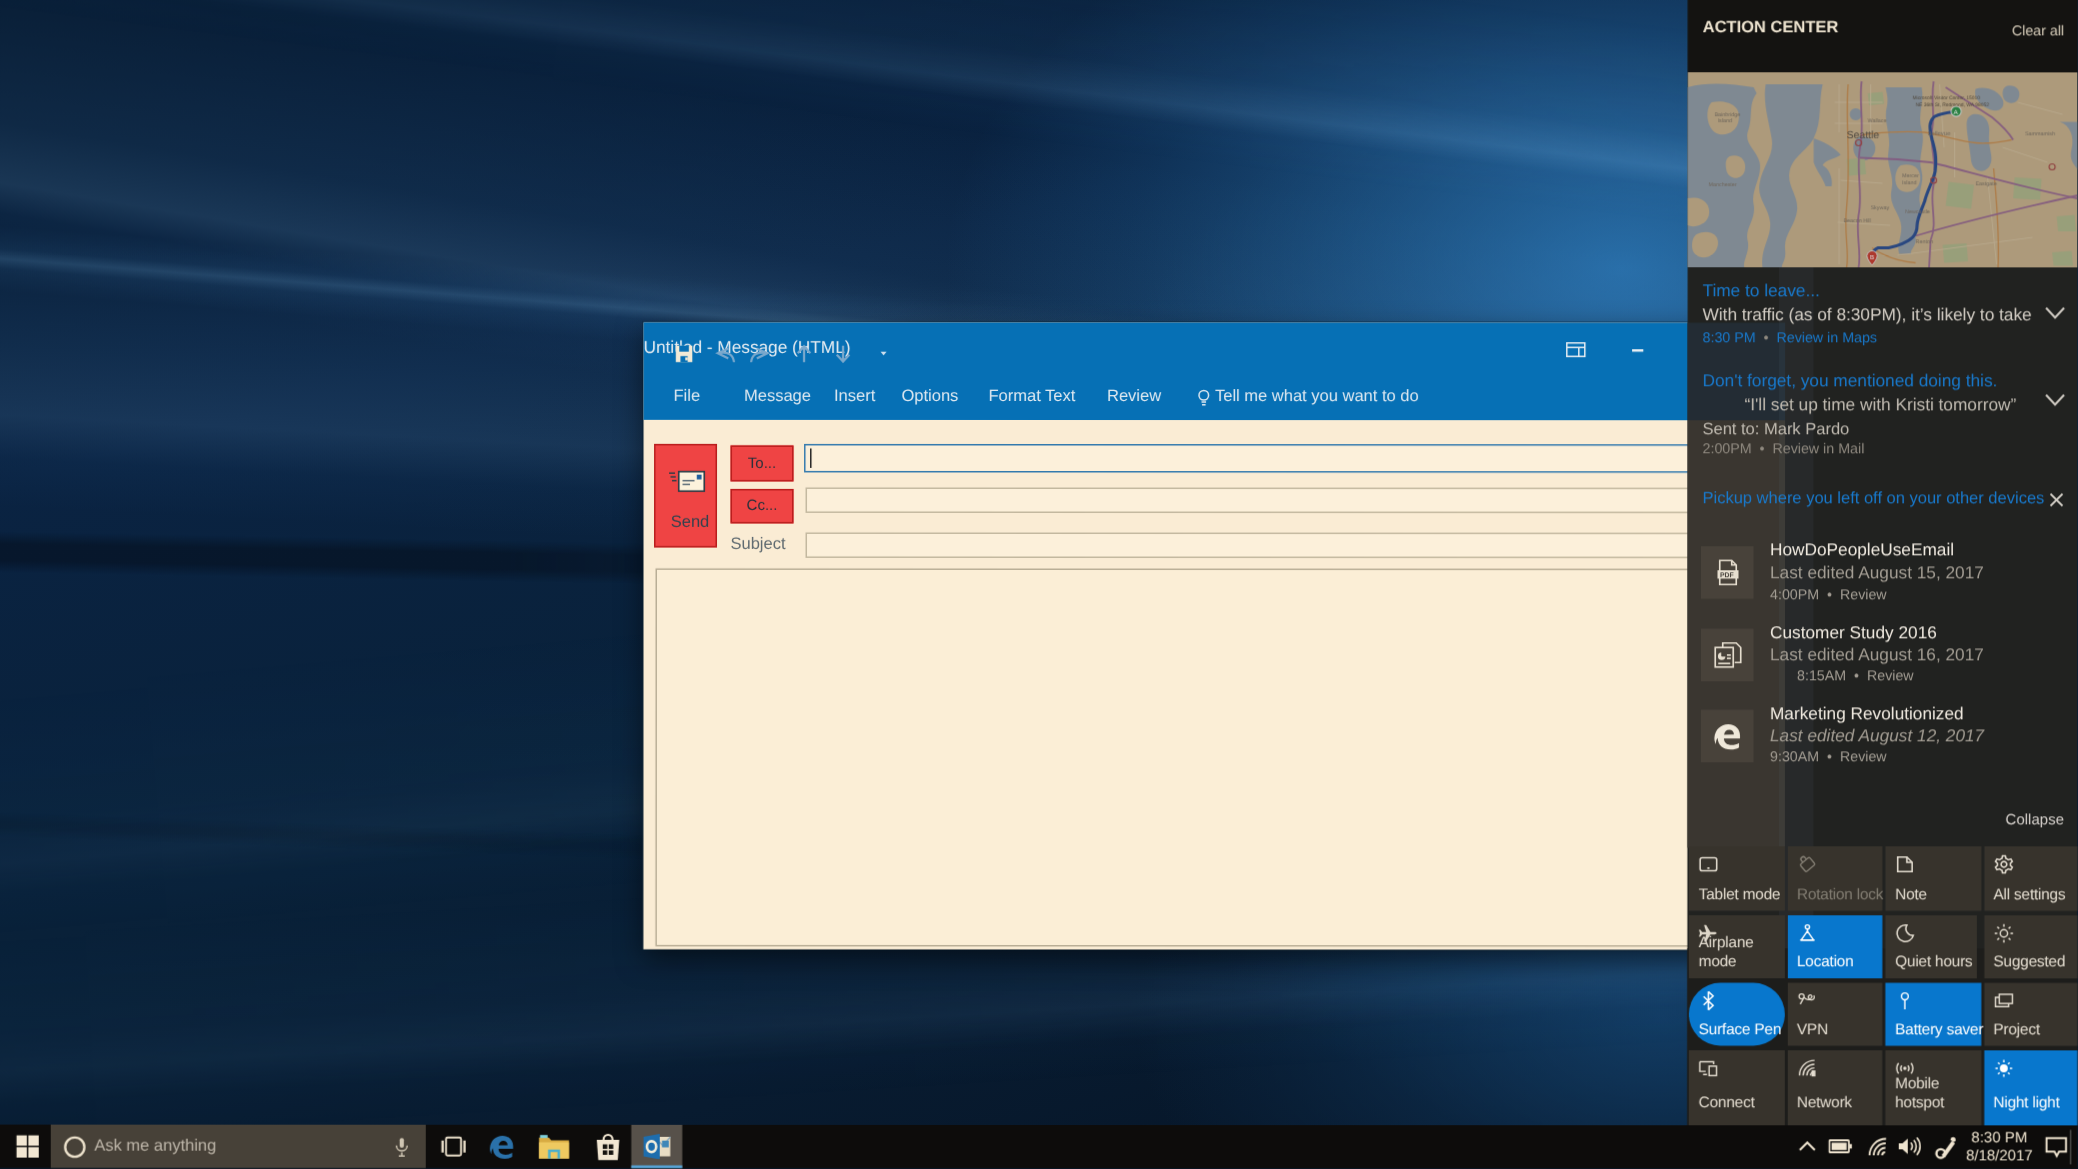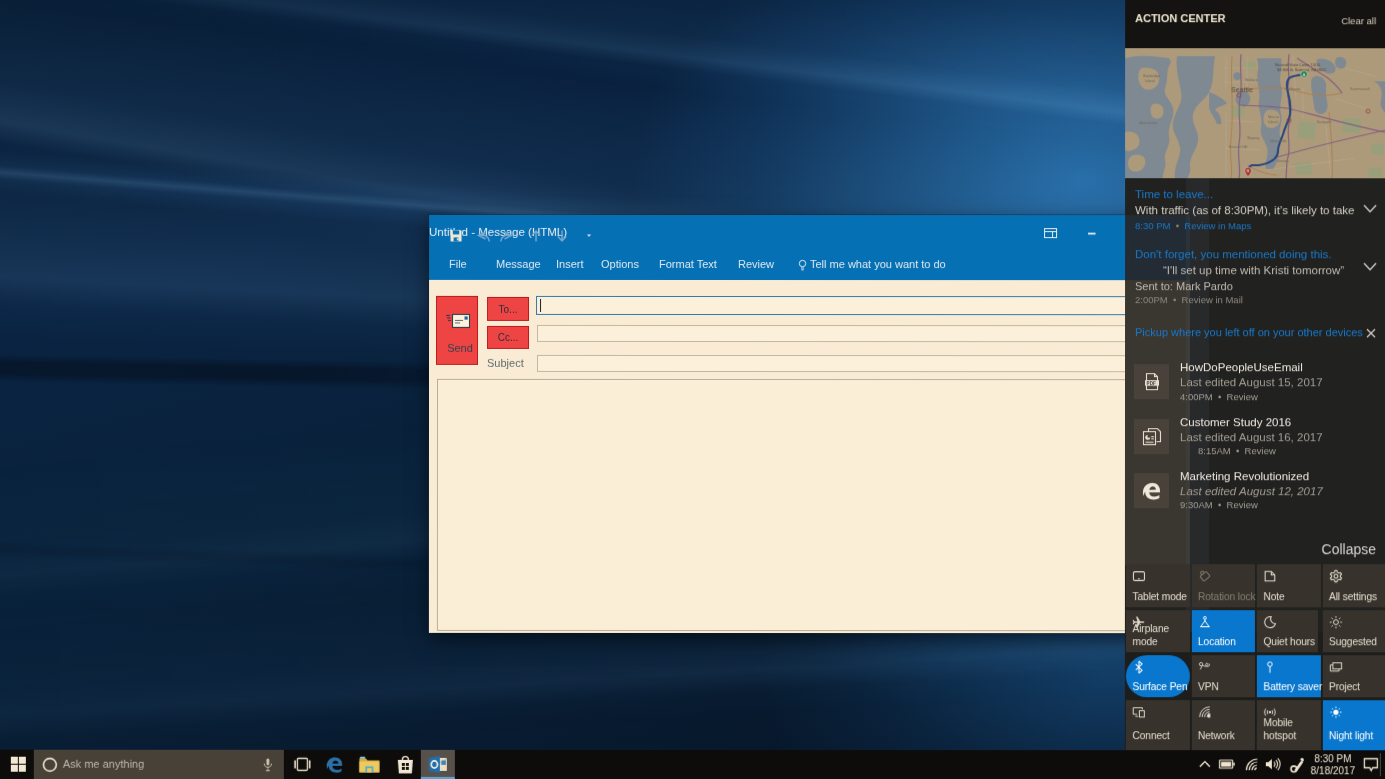--- a/index.html
+++ b/index.html
@@ -311,21 +311,21 @@
 
     <div class="actile" style="top:472.5px;">
       <svg width="21" height="21" viewBox="0 0 32 32">
         <path fill="#efe8da" d="M3,17.5 C3.6,9.5 9.6,4 17,4 c7.8,0 12,5.4 12,11.5 l0,3.1 L12.6,18.6 c0.3,4.6 3.6,6.6 7.8,6.6 c2.9,0 5.4,-0.8 7.6,-2.2 l0,4.6 C25.7,29 22.9,29.7 19.6,29.7 C11.7,29.7 6.5,25.4 6.3,18 L6.2,18 C5,19.6 4.4,21.9 4.6,24.5 C3.4,22.4 2.8,20 3,17.5 z M12.8,14.7 l10,-0.1 c0,-3.1 -1.9,-5 -4.7,-5 C15.3,9.6 13.2,11.6 12.8,14.7 z"></path>
       </svg>
     </div>
     <div class="abs" style="left:55px; top:469.5px; font-size:11.5px; color:#f0eae0;">Marketing Revolutionized</div>
     <div class="abs" style="left:55px; top:484.5px; font-size:11.5px; color:#a39d93;font-style:italic;">Last edited August 12, 2017</div>
     <div class="abs" style="left:55px; top:499px; font-size:9.5px; color:#a39d93;">9:30AM&nbsp; • &nbsp;Review</div>
 
-    <div class="abs" style="right:9px; top:541px; font-size:14px; color:#d8d3ce;">Collapse</div>
+    <div class="abs" style="right:9px; top:541px; font-size:10px; color:#d8d3ce;">Collapse</div>
 
     <div class="qtile" style="left:1px; top:564px; width:63.5px; height:43px;">
       <svg class="qicon" viewBox="0 0 16 16">
           <g stroke="#e4ddd0" fill="none" stroke-width="1.2">
             <rect x="1.7" y="3" width="12.6" height="10" rx="1.6"></rect>
             <path d="M7.2,10.9 L8.8,10.9" stroke-width="1.4"></path>
           </g>
         </svg>
       <div class="qlabel">Tablet mode</div>
     </div>

